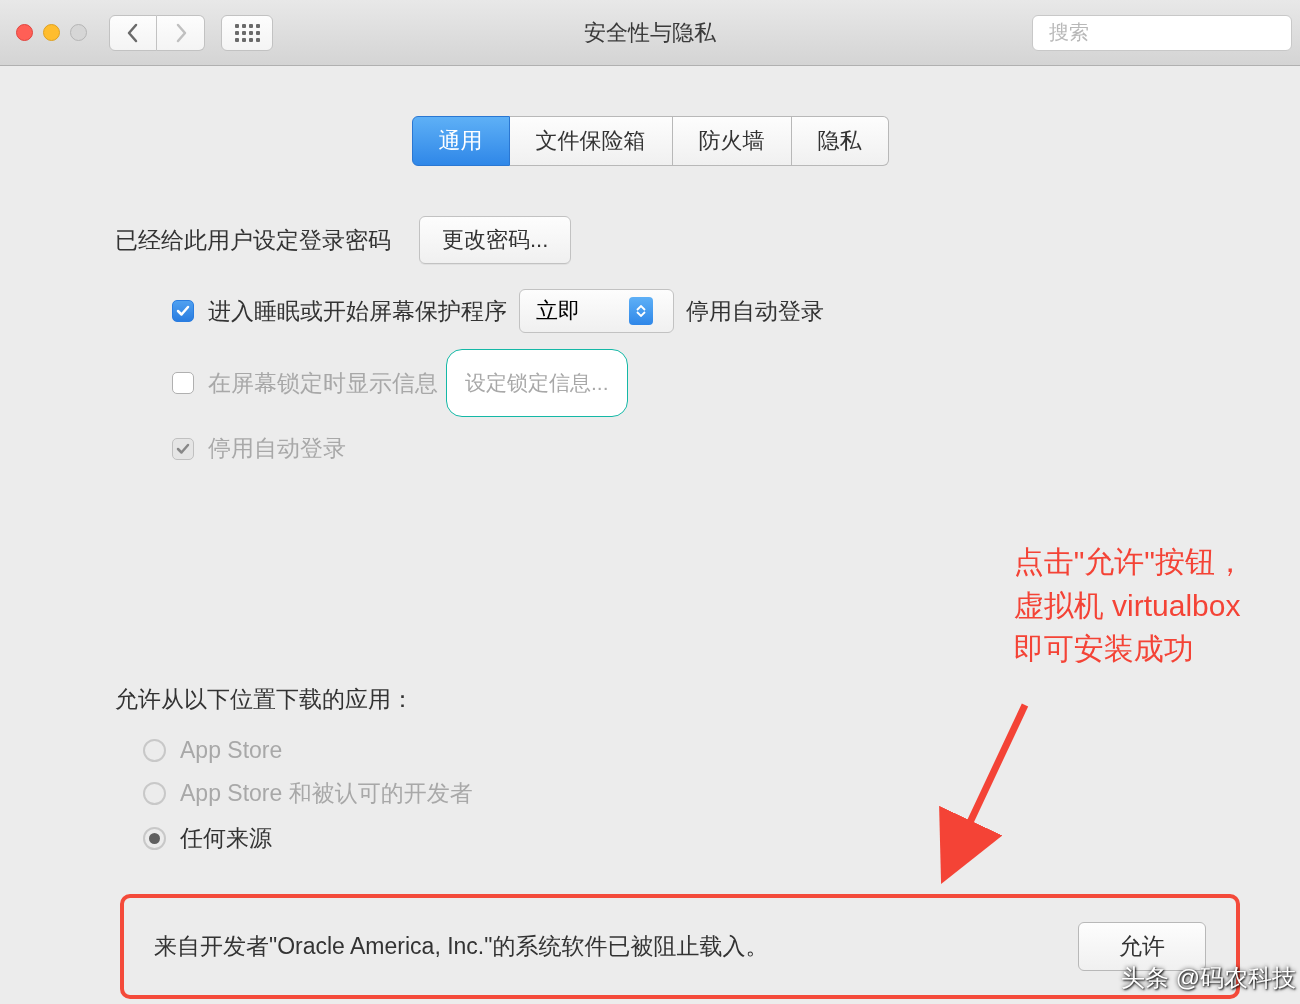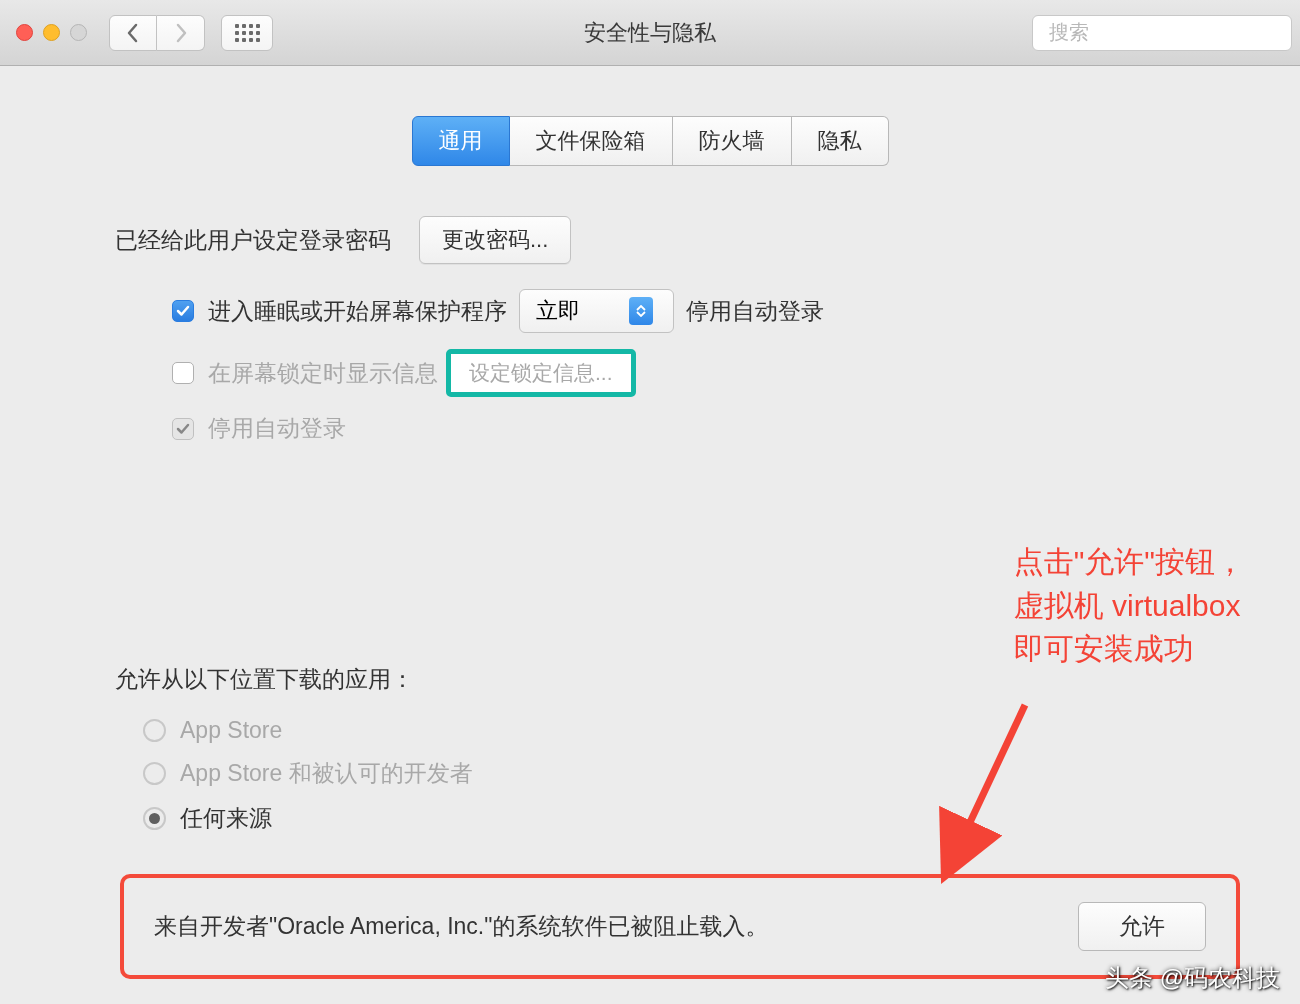--- a/index.html
+++ b/index.html
@@ -110,22 +110,22 @@
       display: flex; align-items: center; margin: 0 12px;
       min-width: 155px; justify-content: space-between; gap: 14px;
     }
     .select-arrows {
       background: linear-gradient(#5eb0f6, #2f87e8);
       border-radius: 4px; width: 24px; height: 28px;
       display: flex; flex-direction: column; align-items: center; justify-content: center;
       margin-left: 12px;
     }
     .lock-btn {
-      background: #fff; border: 5px solid #14b8a6; border-radius: 5px;
-      padding: 5px 18px; font-size: 21px; color: #a8a8a8; margin-left: 8px;
+      background: #fff; border: 1px solid #14b8a6; border-radius: 16px;
+      padding: 19px 18px; font-size: 21px; color: #a8a8a8; margin-left: 8px;
     }
     .downloads-section { margin-top: 220px; margin-left: 15px; }
     .section-title { font-size: 23px; color: #333; margin-bottom: 22px; }
     .radio-group { margin-left: 28px; }
     .radio-row { display: flex; align-items: center; margin-bottom: 14px; }
     .radio {
       width: 23px; height: 23px; border-radius: 50%;
       border: 2px solid #c8c8c8; margin-right: 14px;
       display: flex; align-items: center; justify-content: center;
       flex-shrink: 0;
@@ -148,21 +148,21 @@
       border: 1px solid #b8b8b8; border-radius: 6px;
       padding: 8px 40px; font-size: 23px; color: #333;
     }
     .annotation {
       position: absolute; right: 55px; top: 540px;
       color: #f44336; font-size: 30px; line-height: 1.45;
       text-align: left;
     }
     .arrow-svg { position: absolute; right: 250px; top: 700px; pointer-events: none; }
     .watermark {
-      position: absolute; right: 20px; bottom: 10px;
+      position: absolute; right: 4px; bottom: 10px;
       color: #fff; font-size: 24px;
       text-shadow: 0 0 4px rgba(0,0,0,0.8), 1px 1px 2px rgba(0,0,0,0.9);
     }
   </style>
 </head>
 <body>
 
 <div class="titlebar">
   <div class="traffic-lights">
     <div class="traffic-light close-light"></div>

